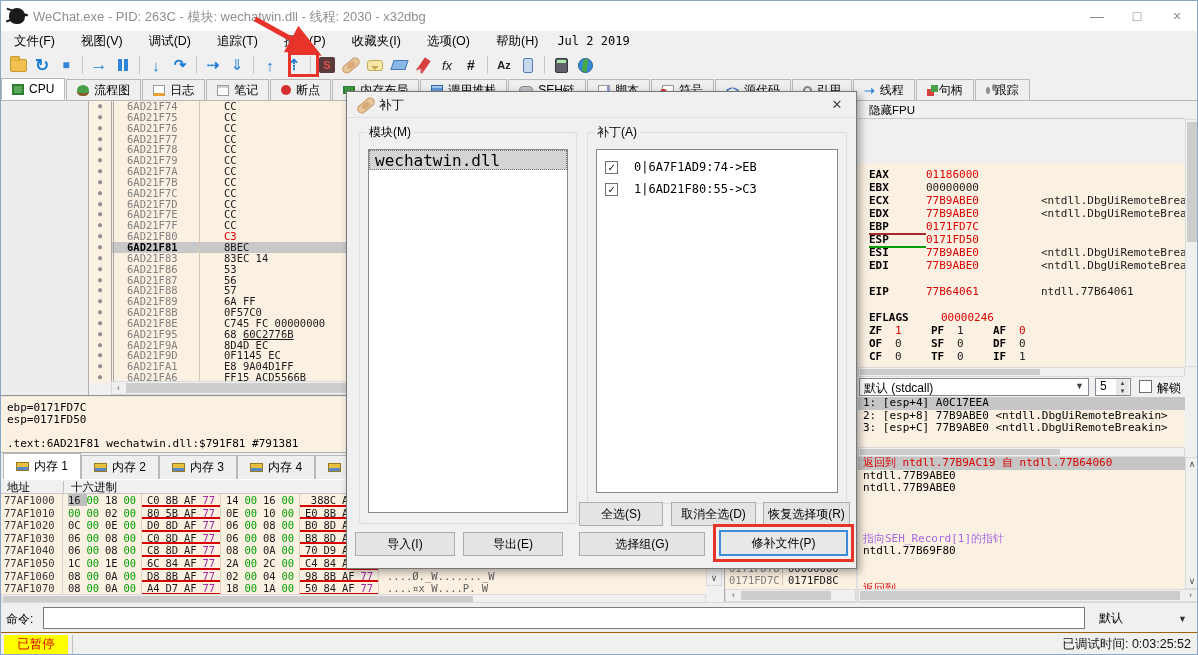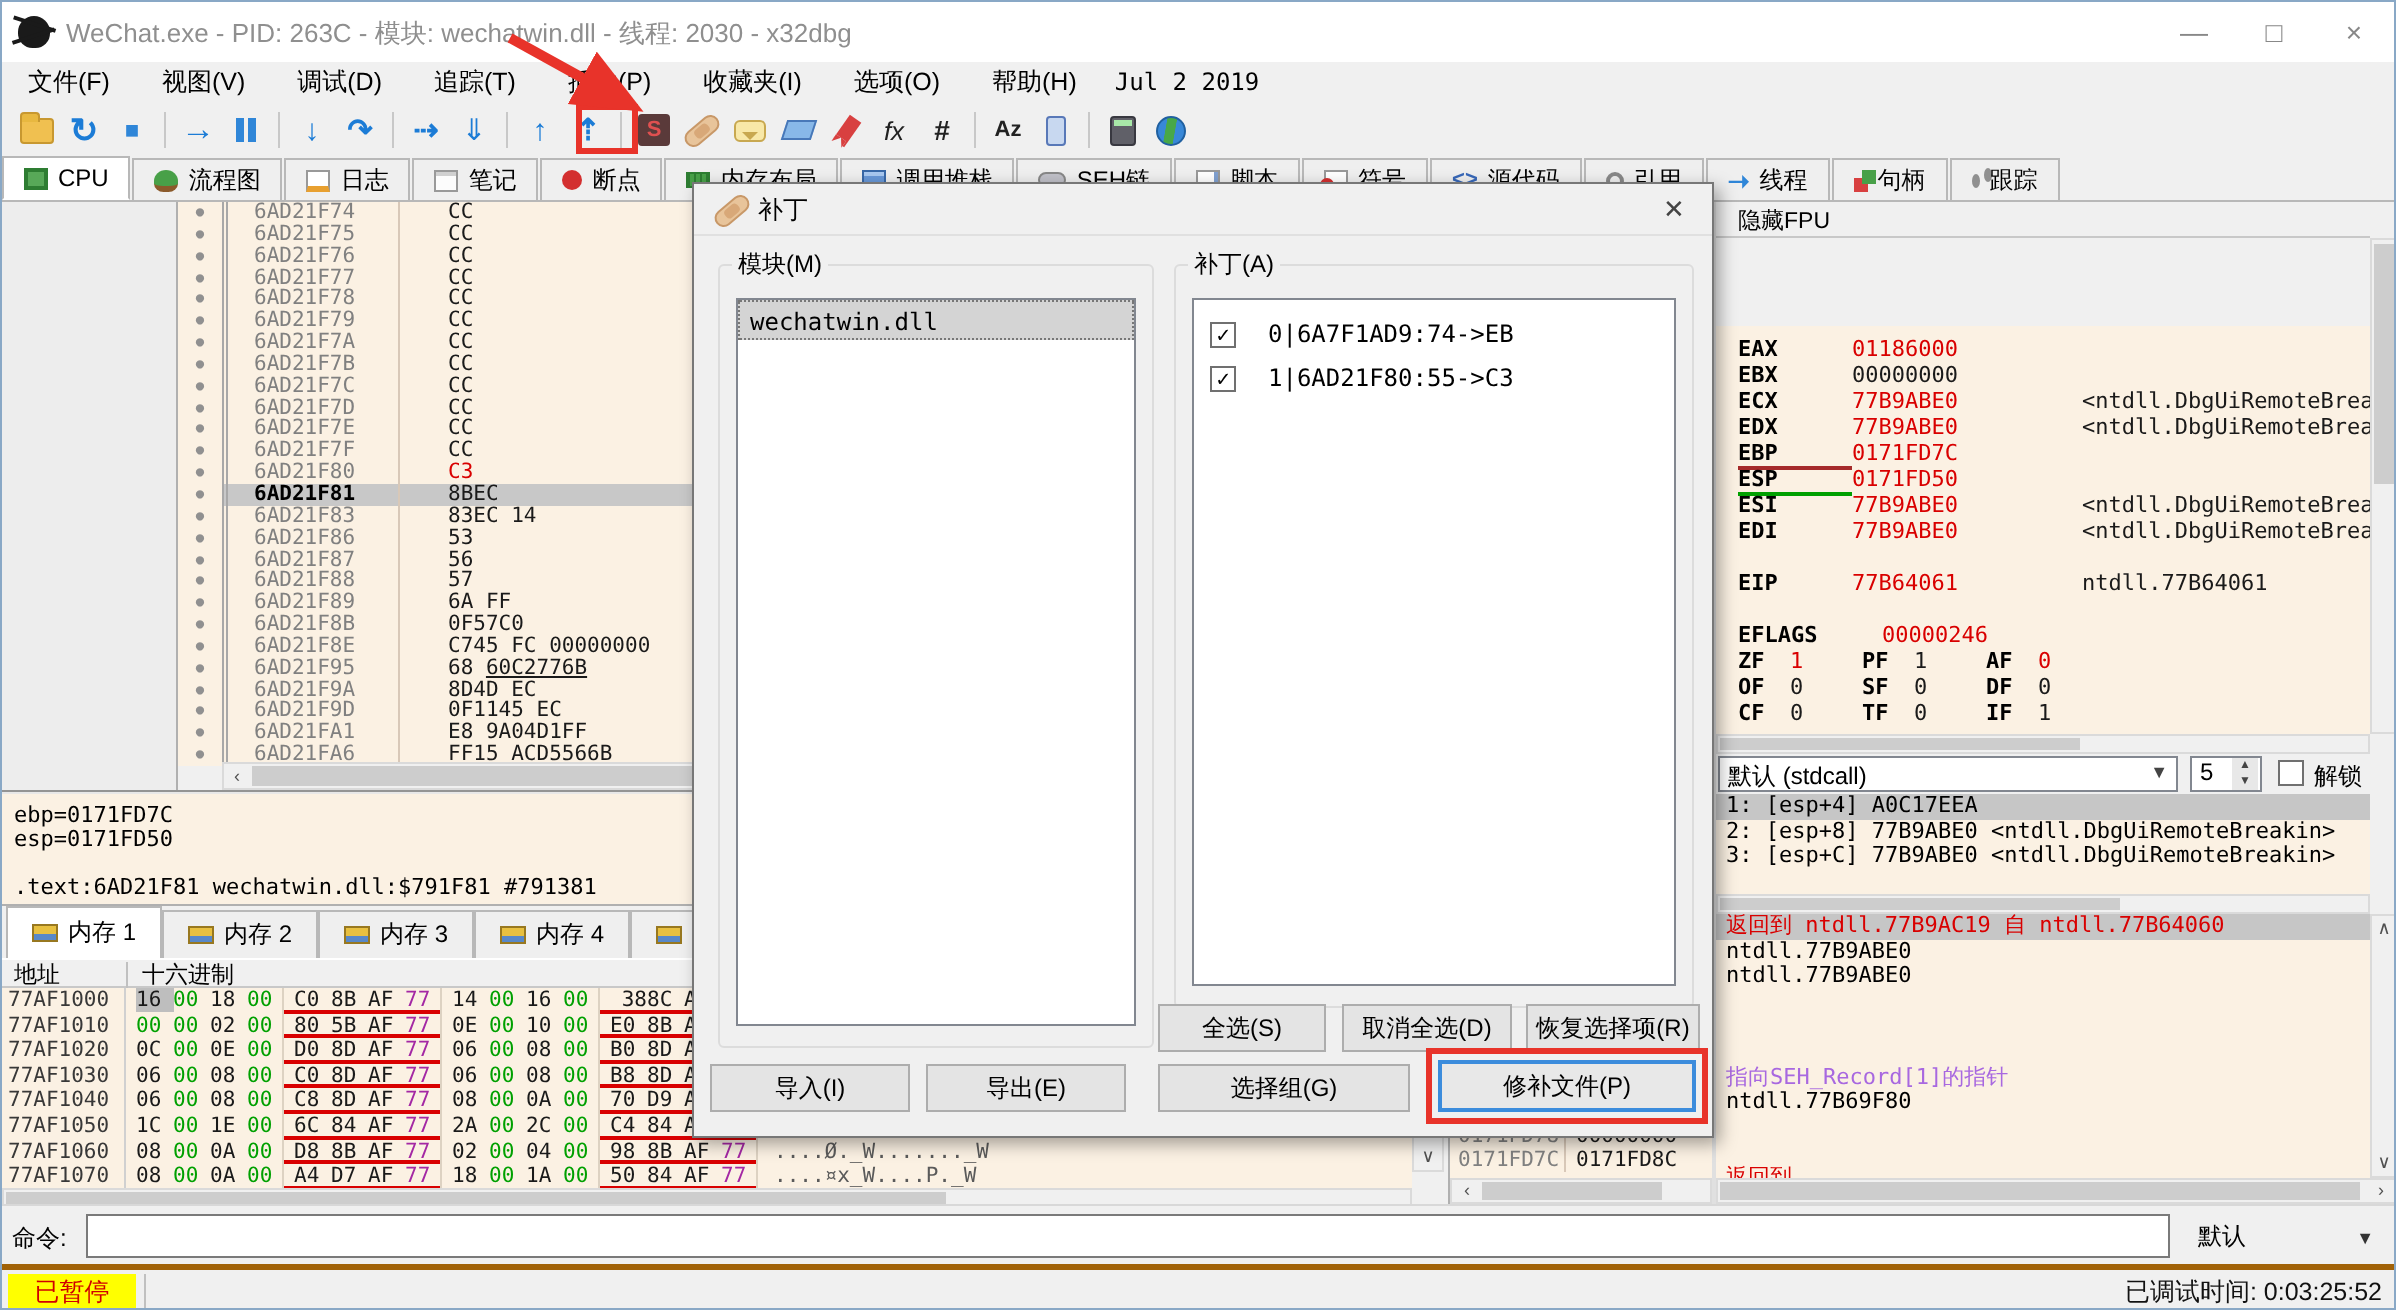--- a/index.html
+++ b/index.html
@@ -171,21 +171,21 @@
   #cmdbar { position:absolute; left:0; top:601px; width:100%; height:30px; background:#F0F0F0;
             border-top:1px solid #D8D8D8; }
   #cmd-label { position:absolute; left:5px; top:8px; font-size:12px; }
   #cmd-input { position:absolute; left:42px; top:4px; width:1042px; height:22px; background:#FFF;
                border:1px solid #7A7A7A; font-size:12px; padding:0 4px; font-family:"DejaVu Sans Mono",monospace; }
   #cmd-combo { position:absolute; left:1092px; top:4px; width:100px; height:22px; font-size:12px;
                padding:3px 6px; }
   #cmd-combo .arr { position:absolute; right:6px; top:7px; font-size:9px; color:#333; }
   
   #statusbar { position:absolute; left:0; top:631px; width:100%; height:24px; background:#F0F0F0;
-               border-top:3px solid #a16207; font-size:12.5px; }
+               border-top:1px solid #a16207; font-size:12.5px; }
   #status-paused { position:absolute; left:3px; top:2px; width:64px; height:19px; background:#FFFF00;
                    color:#D00000; text-align:center; line-height:19px; }
   #status-sep1 { position:absolute; left:71px; top:2px; width:1px; height:19px; background:#C0C0C0; }
   #status-msg { position:absolute; left:80px; top:3px; color:#111; }
   #status-time { position:absolute; right:6px; top:3px; color:#111; }
   
   #dialog { position:absolute; left:345px; top:90px; width:511px; height:478px; background:#F0F0F0;
             border:1px solid #777; box-shadow:3px 3px 8px rgba(0,0,0,0.35); z-index:30; }
   #dlg-title { position:absolute; left:0; top:0; width:100%; height:26px; background:#F0F0F0;
                border-bottom:1px solid #E0E0E0; }
@@ -193,21 +193,21 @@
   #dlg-title-text { position:absolute; left:32px; top:5px; font-size:12.5px; }
   #dlg-close { position:absolute; right:6px; top:3px; width:26px; height:20px; text-align:center;
                line-height:20px; color:#444; font-size:13px; }
   fieldset { position:absolute; border:1px solid #DCDCDC; border-radius:3px; }
   legend { font-size:12px; padding:0 3px; margin-left:6px; }
   #fs-modules { left:12px; top:32px; width:218px; height:400px; }
   #fs-patches { left:240px; top:32px; width:260px; height:380px; }
   .listbox { position:absolute; left:8px; top:8px; right:8px; bottom:10px; background:#FFF;
              border:1px solid #828790; overflow:hidden; }
   .mod-item { height:20px; line-height:20px; padding-left:5px; background:#D4D4D4;
-              border:1px dotted #777; font-family:"DejaVu Sans Mono",monospace; font-size:12px; }
+              border:1px dotted #777; font-family:"DejaVu Sans Mono",monospace; font-size:16px; }
   .patch-item { display:flex; align-items:center; height:22px; padding-left:8px; gap:16px;
                 font-family:"DejaVu Sans Mono",monospace; font-size:12px; }
   .patch-list-pad { padding-top:6px; }
   .dbtn { position:absolute; background:#E4E4E4; border:1px solid #ADADAD; font-size:12px;
           text-align:center; color:#000; display:flex; align-items:center; justify-content:center; }
   #btn-patchfile { border:2px solid #3C8CDC; background:#E8E8E8; }
   #patchfile-ring { position:absolute; left:366px; top:432px; width:141px; height:38px;
                     border:3px solid #E8332A; z-index:5; pointer-events:none; }
 </style>
 </head>

